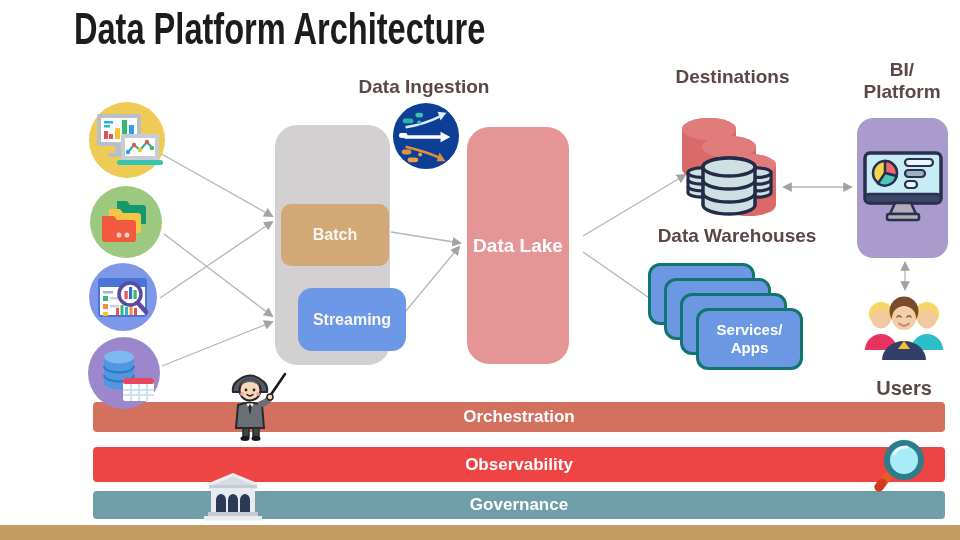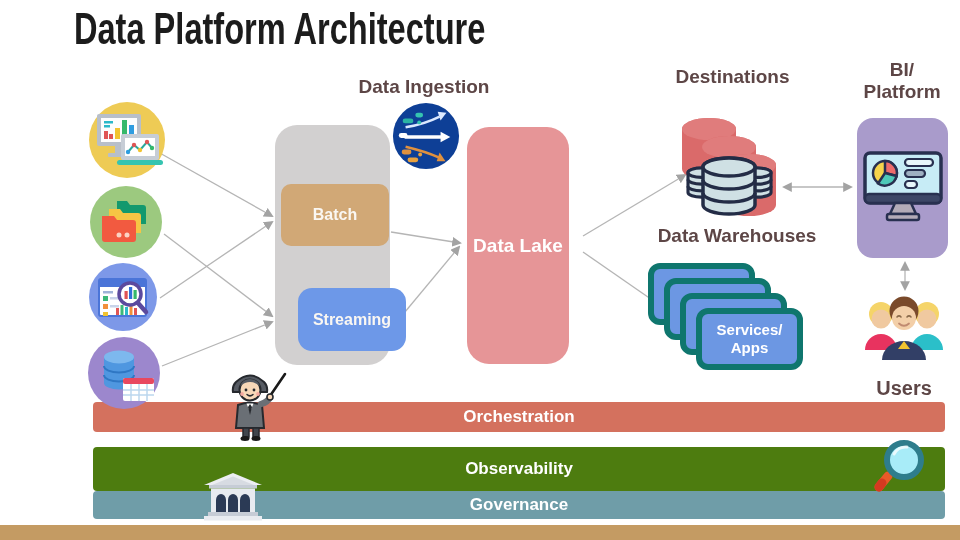--- a/index.html
+++ b/index.html
@@ -32,34 +32,34 @@
 
   
   #ingestion-box {
     position:absolute; left:275px; top:125px; width:115px; height:240px;
     background:#d2d0d0; border-radius:22px; z-index:2;
   }
   .mini-node {
     position:absolute; display:flex; align-items:center; justify-content:center;
     color:#faf7f2; font-weight:700; font-size:16px; z-index:3;
   }
-  #batch-node     { left:281px; top:184px; width:108px; height:62px; background:#d1a876; border-radius:10px; }
+  #batch-node     { left:281px; top:204px; width:108px; height:62px; background:#d1a876; border-radius:10px; }
   #streaming-node { left:298px; top:288px; width:108px; height:63px; background:#6d98e8; border-radius:14px; }
 
   #datalake-node {
     position:absolute; left:467px; top:127px; width:102px; height:237px;
     background:#e69597; border-radius:22px; z-index:2;
     display:flex; align-items:center; justify-content:center;
     color:#ffffff; font-weight:700; font-size:19px;
   }
 
   
   .svc-card {
     position:absolute; width:107px; height:62px; background:#6c97e3;
-    border:6px solid #0f766e; border-radius:12px; box-sizing:border-box; z-index:3;
+    border:3px solid #0f766e; border-radius:12px; box-sizing:border-box; z-index:3;
   }
   #svc-1 { left:648px; top:263px; }
   #svc-2 { left:664px; top:278px; }
   #svc-3 { left:680px; top:293px; }
   #svc-4 { left:696px; top:308px; display:flex; flex-direction:column;
            align-items:center; justify-content:center; color:#fff;
            font-weight:700; font-size:15px; line-height:18px; }
 
   
   #bi-box {
@@ -67,21 +67,21 @@
     background:#a99bcb; border-radius:16px; z-index:2;
   }
 
   
   .layer-bar {
     position:absolute; left:93px; width:852px; border-radius:4px; z-index:2;
     display:flex; align-items:center; justify-content:center;
     color:#ffffff; font-weight:700; font-size:17px;
   }
   #bar-orchestration { top:402px; height:30px; background:#d4715e; }
-  #bar-observability { top:447px; height:44px; background:#4d7c0f; }
+  #bar-observability { top:447px; height:35px; background:#ef4444; }
   #bar-governance    { top:491px; height:28px; background:#6f9da8; }
   #bottom-strip { position:absolute; left:0; top:525px; width:960px; height:15px; background:#c49b63; z-index:2; }
 
   .icon { position:absolute; z-index:4; }
 </style>
 </head>
 <body>
 
 <div id="canvas">
 

